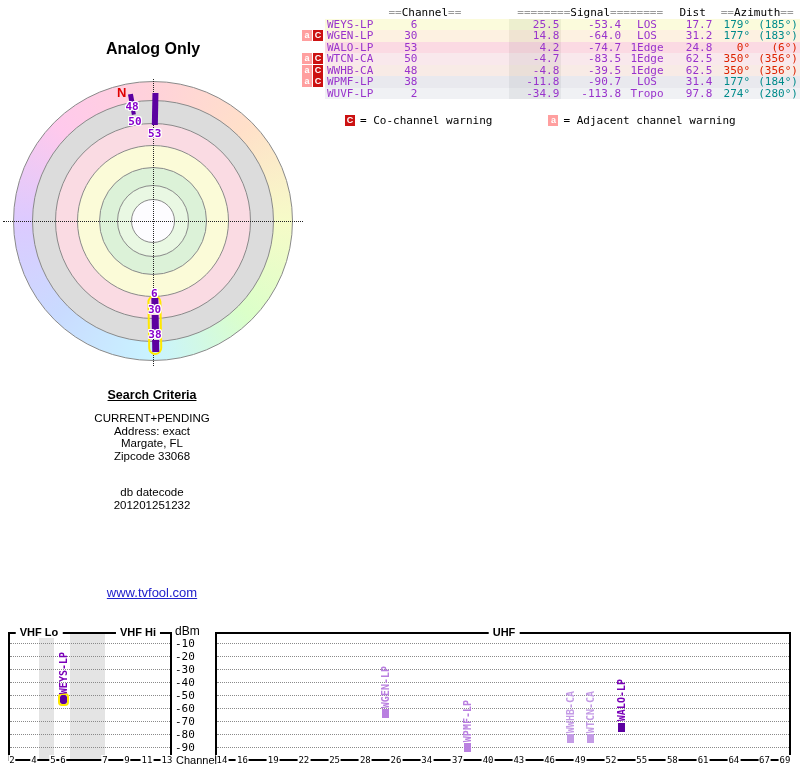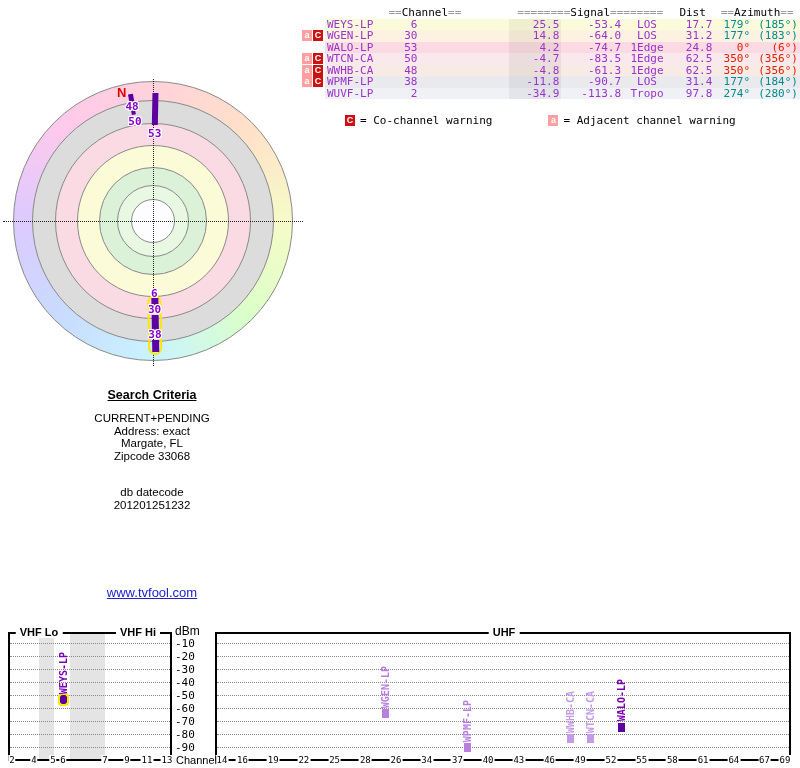--- a/index.html
+++ b/index.html
@@ -51,20 +51,21 @@
           width:12px;height:56px;}
   .vlabel span{writing-mode:vertical-rl;transform:rotate(180deg);font:bold 10px "DejaVu Sans Mono",monospace;}
   #xaxis-title{position:absolute;left:176px;width:38px;text-align:center;font-size:11px;}
   #yaxis-title{position:absolute;left:175px;width:32px;text-align:left;font-size:12px;}
 </style>
 </head>
 <body>
 
 <div id="report">
 
+  <div class="abs" id="radar-title">Analog Only</div>
   <div id="radar-layer" class="abs" style="left:0;top:0;width:800px;height:768px;">
       <div class="ring" style="left: 13px; top: 81px; width: 280px; height: 280px; position: absolute; background: conic-gradient(rgb(255, 210, 218), rgb(255, 224, 201), rgb(246, 251, 200), rgb(219, 255, 201), rgb(201, 243, 255), rgb(201, 219, 255), rgb(220, 202, 255), rgb(255, 201, 236), rgb(255, 210, 218));"></div>
       <div class="ring" style="left: 32px; top: 100px; width: 242px; height: 242px; position: absolute; background: rgb(220, 220, 220);"></div>
       <div class="ring" style="left: 55px; top: 123px; width: 196px; height: 196px; position: absolute; background: rgb(250, 219, 227);"></div>
       <div class="ring" style="left: 77px; top: 145px; width: 152px; height: 152px; position: absolute; background: rgb(251, 251, 216);"></div>
       <div class="ring" style="left: 99px; top: 167px; width: 108px; height: 108px; position: absolute; background: rgb(220, 242, 216);"></div>
       <div class="ring" style="left: 117px; top: 185px; width: 72px; height: 72px; position: absolute; background: rgb(233, 248, 227);"></div>
       <div class="ring" style="left: 131px; top: 199px; width: 44px; height: 44px; position: absolute; background: rgb(253, 252, 255);"></div>
     </div>
   <div class="abs" id="cross-h"></div>
@@ -183,21 +184,21 @@
             <span class="warncell">
               <span class="wicon a">a</span>
               <span class="wicon C">C</span>
             </span>
           </td>
           <td class="l" style="color: rgb(153, 51, 204);">WWHB-CA</td>
           <td class="r" style="color: rgb(153, 51, 204);">48</td>
           <td class="c" style="color: rgb(153, 51, 204);"></td>
           <td class="c" style="color: rgb(153, 51, 204);"></td>
           <td class="r" style="color: rgb(153, 51, 204); background: rgb(234, 223, 216);">-4.8</td>
-          <td class="r" style="color: rgb(153, 51, 204);">-61.3</td>
+          <td class="r" style="color: rgb(153, 51, 204);">-39.5</td>
           <td class="c" style="color: rgb(153, 51, 204);">1Edge</td>
           <td class="r" style="color: rgb(153, 51, 204);">62.5</td>
           <td class="r" style="color: rgb(221, 34, 0);">350°</td>
           <td class="r" style="color: rgb(221, 34, 0);">(356°)</td>
         </tr>
         <tr style="background: rgb(233, 233, 238);">
           <td class="r" style="background: rgb(255, 255, 255);">
             <span class="warncell">
               <span class="wicon a">a</span>
               <span class="wicon C">C</span>

